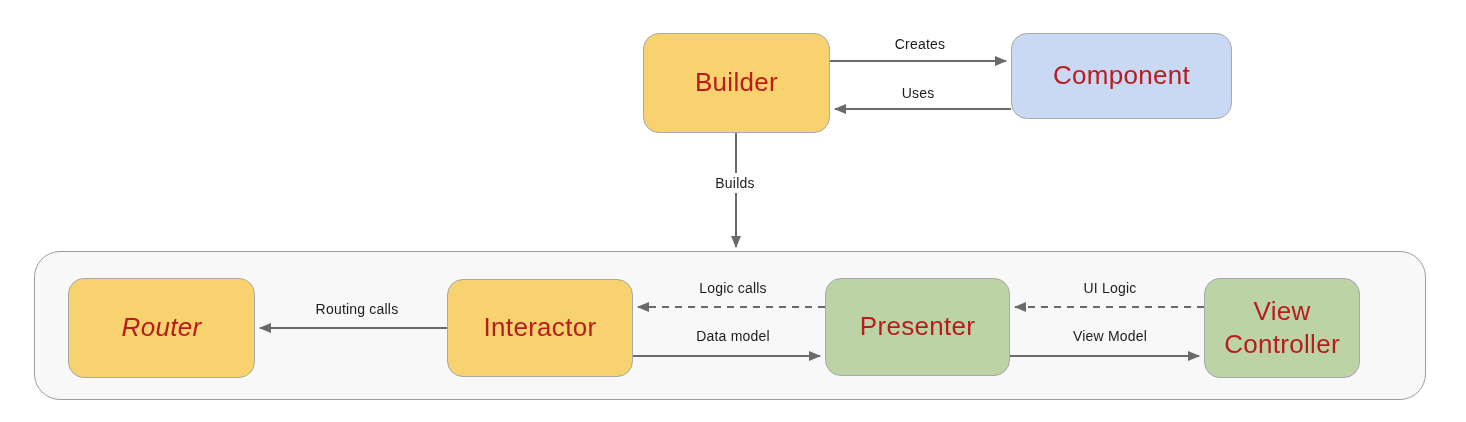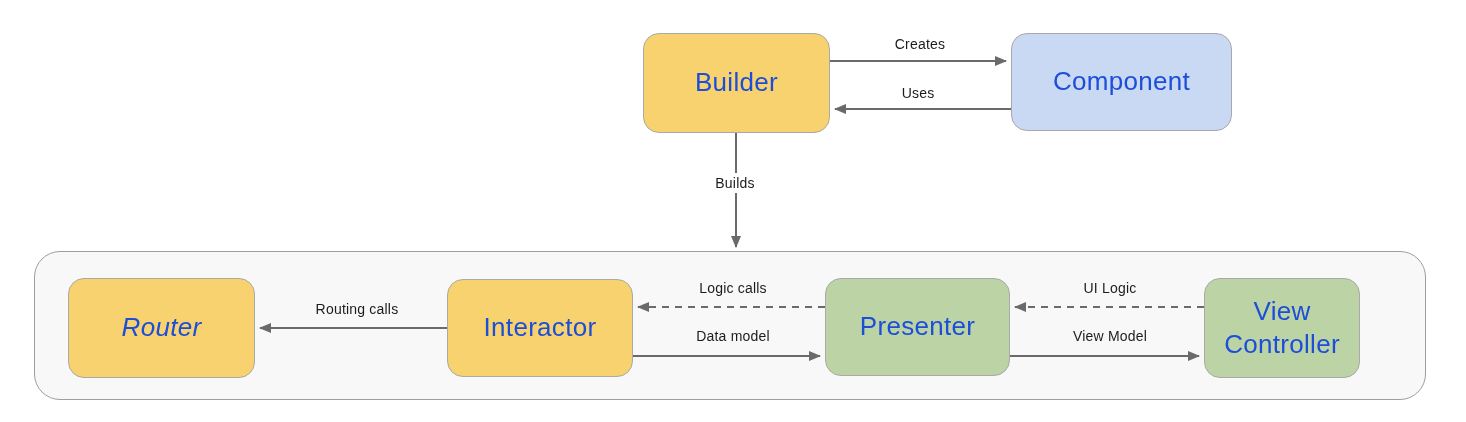--- a/index.html
+++ b/index.html
@@ -26,28 +26,28 @@
   .node {
     position: absolute;
     box-sizing: border-box;
     border: 1.5px solid #A9A9A9;
     border-radius: 16px;
     display: flex;
     align-items: center;
     justify-content: center;
     font-size: 26px;
     letter-spacing: 0.3px;
-    color: #1d4ed8;
+    color: #b91c1c;
     text-align: center;
     line-height: 1.28;
     z-index: 2;
     padding: 0 12px;
   }
   #node-builder        { left: 643px;  top: 33px;  width: 187px; height: 100px; }
-  #node-component      { left: 1011px; top: 33px;  width: 221px; height: 98px;  }
+  #node-component      { left: 1011px; top: 33px;  width: 221px; height: 86px;  }
   #node-router         { left: 68px;   top: 278px; width: 187px; height: 100px; font-style: italic; }
   #node-interactor     { left: 447px;  top: 279px; width: 186px; height: 98px;  }
   #node-presenter      { left: 825px;  top: 278px; width: 185px; height: 98px;  }
   #node-view-controller{ left: 1204px; top: 278px; width: 156px; height: 100px; }
 
   
   svg.arrows {
     position: absolute;
     left: 0; top: 0;
     z-index: 3;

